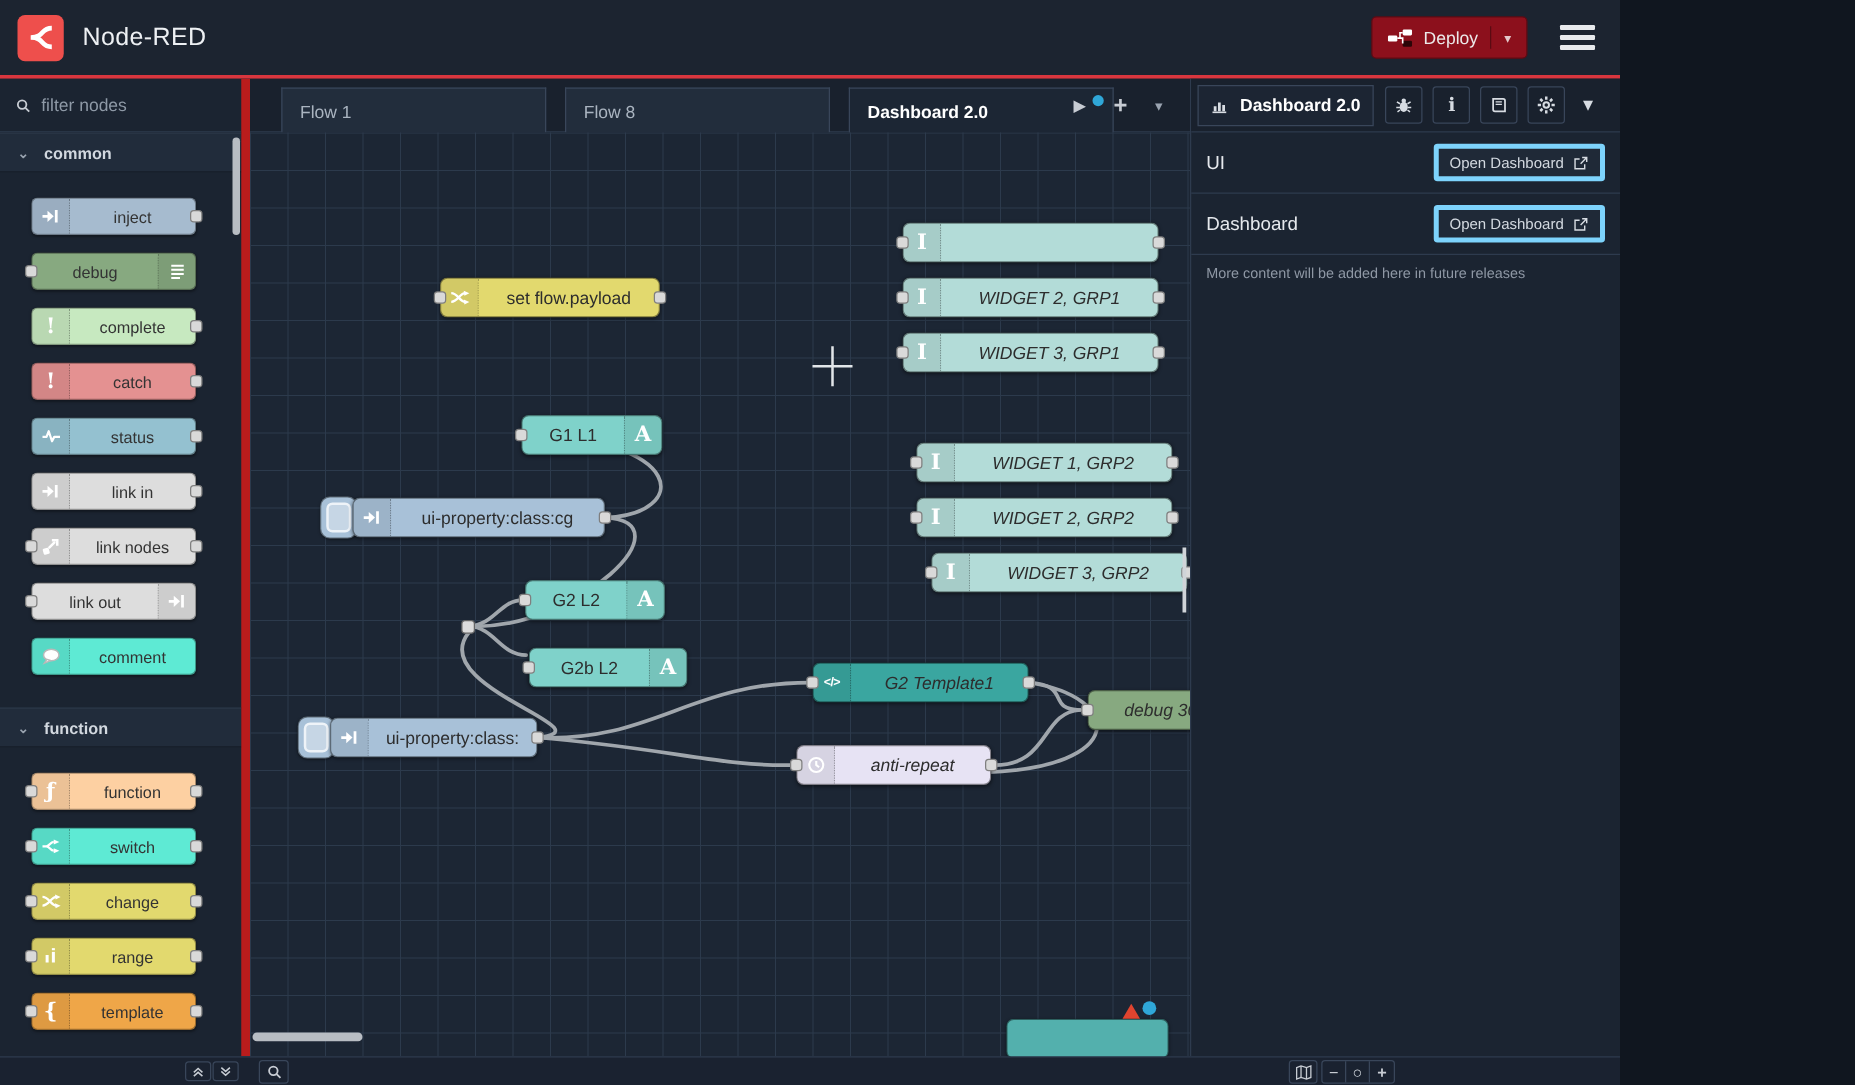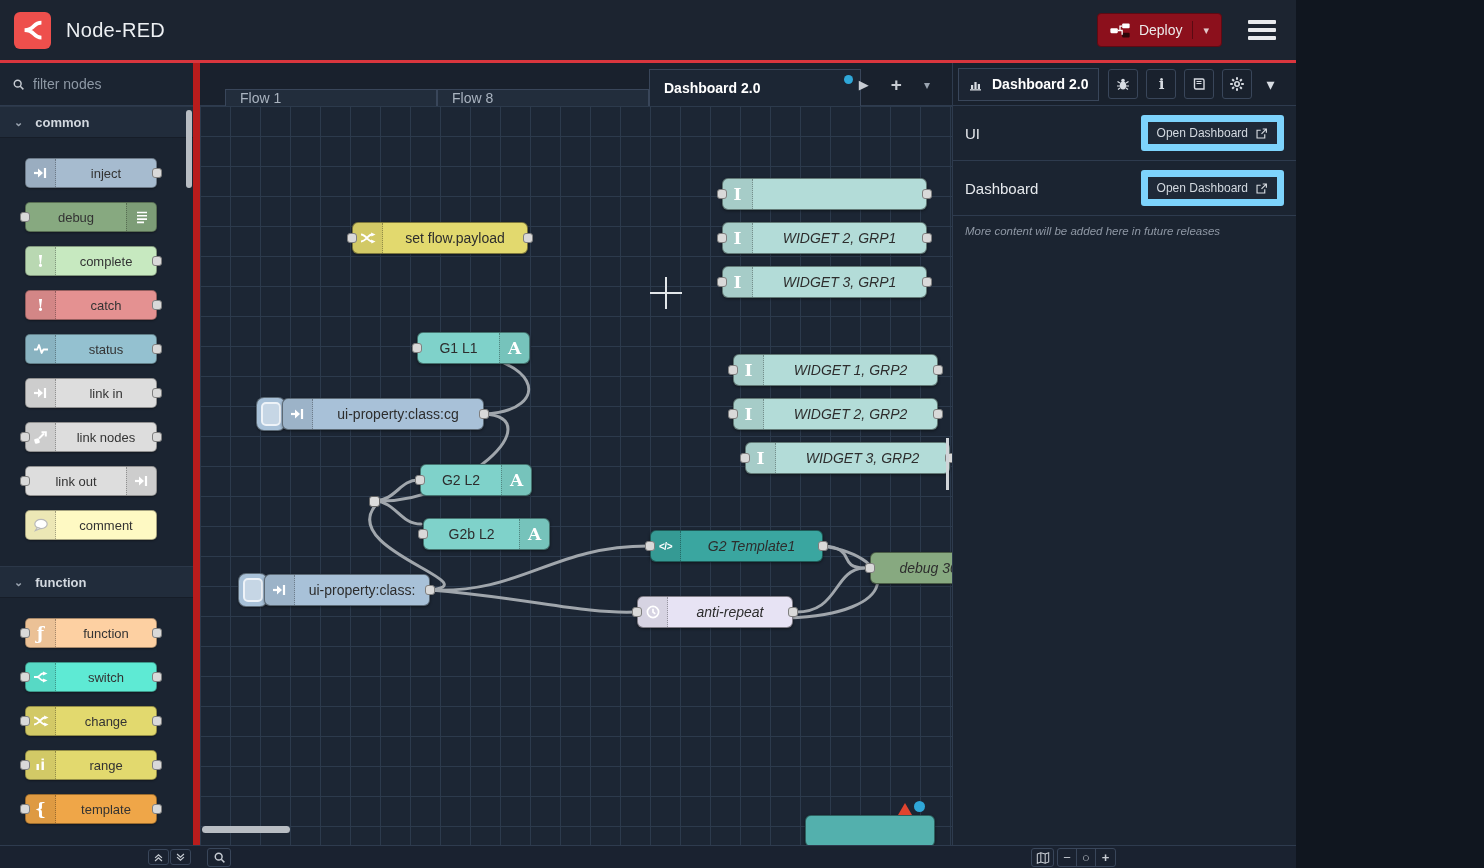--- a/index.html
+++ b/index.html
@@ -52,21 +52,21 @@
     border-radius:3px; top:50%; transform:translateY(-50%); z-index:3; }
   .port.in  { left:-6px; }
   .port.out { right:-6px; }
   .icon { display:flex; align-items:center; justify-content:center; }
   .icon svg { width:16px; height:16px; display:block; }
   .g-serif { font-family:"DejaVu Serif", serif; font-weight:bold; color:#fff; font-size:17px; line-height:1; }
   .g-code  { font-weight:bold; color:#fff; font-size:10px; letter-spacing:-.5px; }
 
   
   .tabstrip { position:relative; height:43px; background:#19212d; border-bottom:1px solid #2e3b4e; }
-  .tabs { position:absolute; left:25px; top:7px; display:flex; height:36px;align-items:flex-end; }
+  .tabs { position:absolute; left:25px; top:7px; display:flex; gap:15px; height:36px; }
   .tab { position:relative; width:212px; background:#222d3c; border:1px solid #39465a; border-bottom:none;
     color:#aab4c0; font-size:14px; display:flex; align-items:center; padding:0 14px; cursor:pointer; }
   .tab.active { background:#1c2634; color:#fff; font-weight:bold; height:37px; }
   .tab .dot { position:absolute; top:5px; right:7px; width:9px; height:9px; border-radius:50%; }
   .tab-controls { position:absolute; right:22px; top:0; height:43px; display:flex; align-items:center; gap:22px;
     color:#c7ccd3; }
   .tab-controls .tbtn { cursor:pointer; font-size:13px; display:flex; align-items:center; }
   .tab-controls .plus { font-size:19px; font-weight:bold; }
   .tab-controls .chev { font-size:12px; color:#9aa4b0; }
 
@@ -105,23 +105,23 @@
     background:#19212d; }
   .sb-tab { height:33px; border:1px solid #39465a; display:flex; align-items:center; gap:7px; padding:0 10px;
     color:#fff; font-weight:bold; font-size:14px; background:#1c2533; cursor:pointer; }
   .sb-tools { display:flex; align-items:center; margin-left:9px; }
   .sb-tool { width:30px; height:30px; border:1px solid #39465a; border-radius:3px; display:flex; align-items:center;
     justify-content:center; margin-right:8px; cursor:pointer; color:#d7dce2; }
   .sb-tool.noborder { border:none; width:20px; }
   .sb-tool .g-serif { font-size:15px; color:#d7dce2; }
   .sb-row { display:flex; justify-content:space-between; align-items:center; padding:9px 12px;
     border-bottom:1px solid #2e3b4e; color:#e6e9ed; font-size:15px; }
-  .sb-btn { display:flex; gap:7px; align-items:center; border:7px solid #7dd3fc; border-radius:3px;
+  .sb-btn { display:flex; gap:7px; align-items:center; border:4px solid #7dd3fc; border-radius:3px;
     padding:4px 9px; font-size:12px; color:#d3d9e0; background:#1f2937; cursor:pointer; white-space:nowrap; }
-  .sb-note { padding:9px 12px; color:#8f98a5; font-style:italic; font-size:11.5px; }
+  .sb-note { padding:9px 12px; color:#8f98a5; font-size:11.5px; }
 
   
   .fbtn { position:absolute; border:1px solid #39465a; border-radius:3px; display:flex; align-items:center;
     justify-content:center; color:#c7ccd3; cursor:pointer; background:transparent; }
   .pal-foot { top:3px; width:21px; height:16px; }
   .search-foot { top:2px; left:207px; width:24px; height:19px; }
   .nav-foot { top:2px; left:1031px; width:23px; height:19px; }
   .zoom-group { position:absolute; top:2px; left:1057px; height:19px; display:flex; border:1px solid #39465a;
     border-radius:3px; }
   .zoom-group .zbtn { width:19px; display:flex; align-items:center; justify-content:center; color:#c7ccd3;
@@ -264,21 +264,21 @@
                 <span class="icon">
                   <svg viewBox="0 0 16 16">
                     <path d="M1 8h5" stroke="#fff" stroke-width="2.2"></path>
                     <path d="M5 3.5L10 8l-5 4.5z" fill="#fff"></path>
                     <path d="M12 3v10" stroke="#fff" stroke-width="2.2"></path>
                   </svg>
                 </span>
               </span>
               <span class="port in"></span>
             </div>
-            <div class="pal-node" style="background: #fef9c3;">
+            <div class="pal-node" style="background: #5eead4;">
               <span class="cell left">
                 <span class="icon">
                   <svg viewBox="0 0 16 16">
                     <ellipse cx="8" cy="7" rx="6.2" ry="4.6" fill="#fff" stroke="#b9b9b9" stroke-width="1.2"></ellipse>
                     <path d="M4.5 10.5L2.5 13.5l5-2z" fill="#fff" stroke="#b9b9b9" stroke-width="1.2"></path>
                   </svg>
                 </span>
               </span>
               <span class="lbl">comment</span>
             </div>

